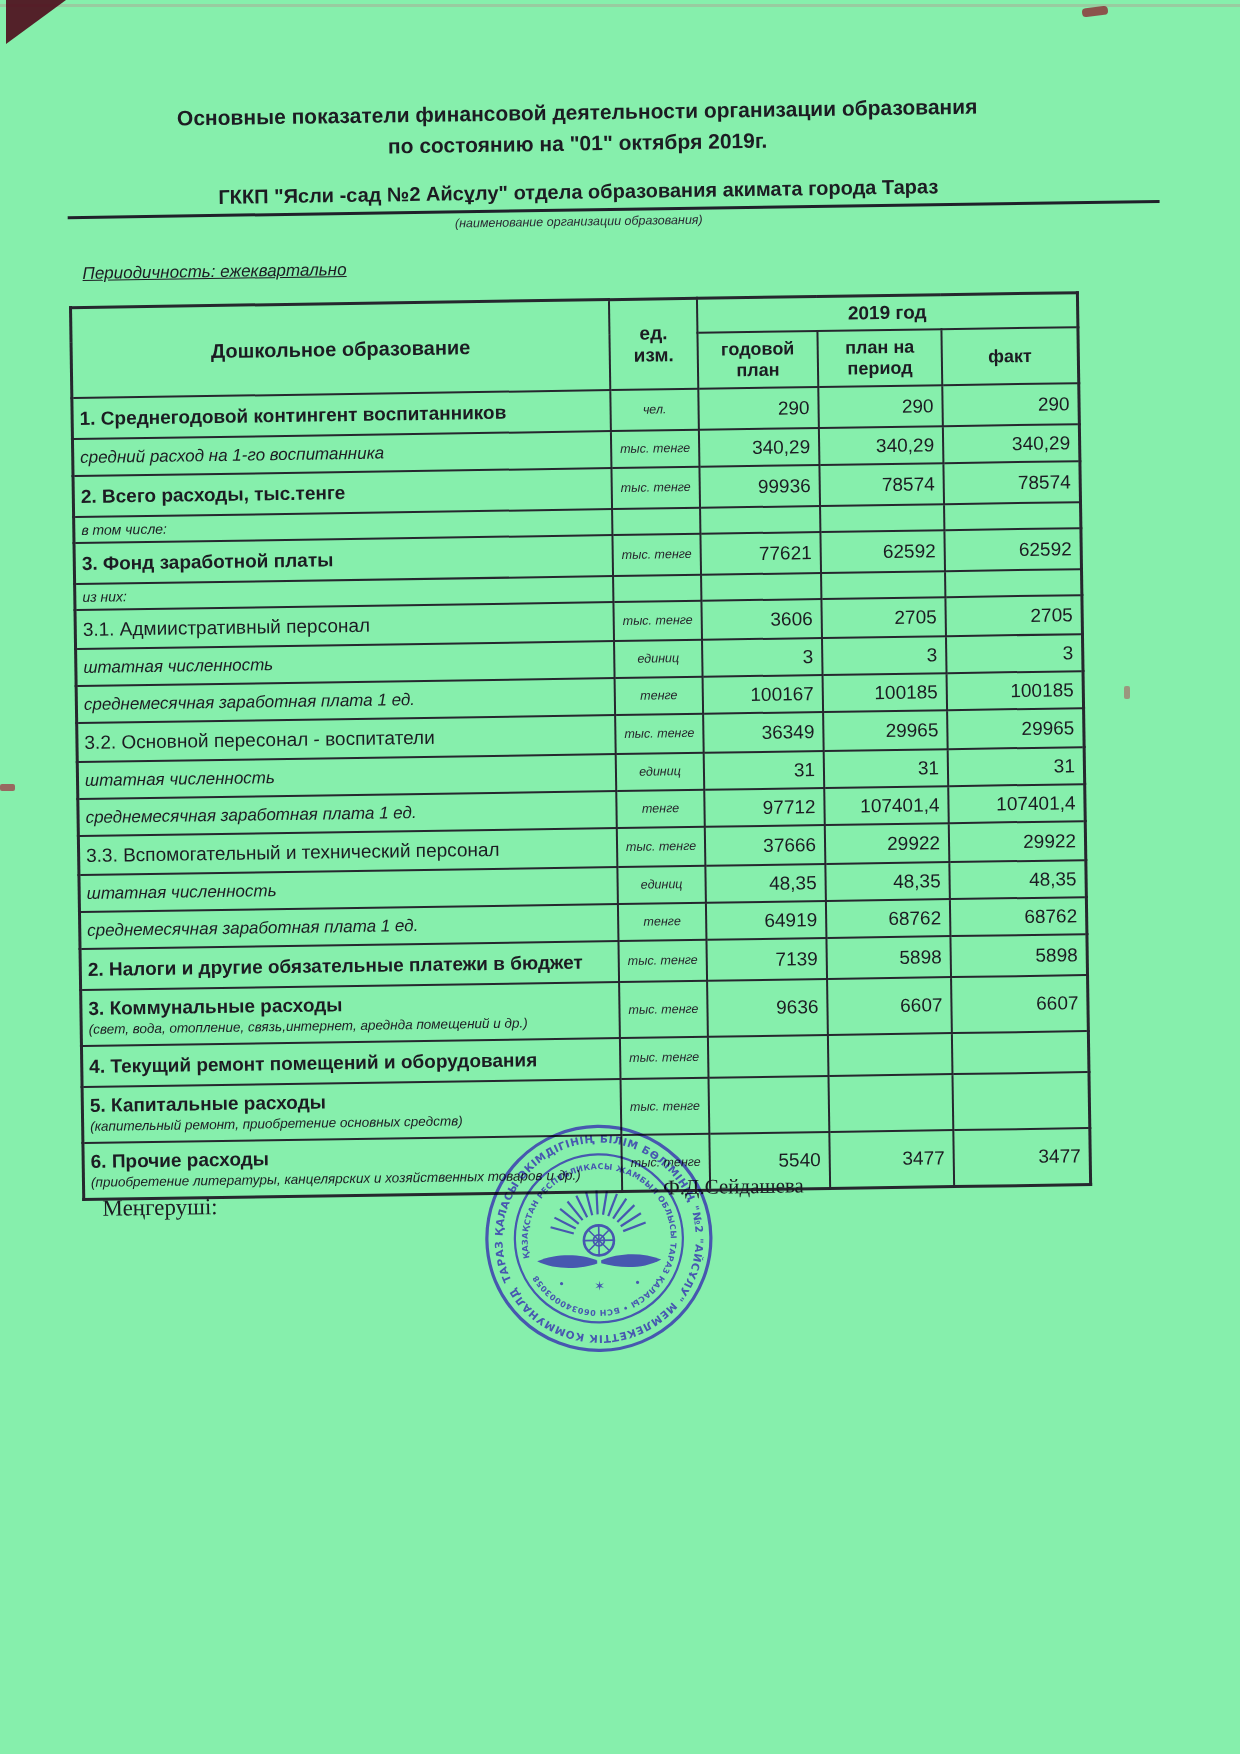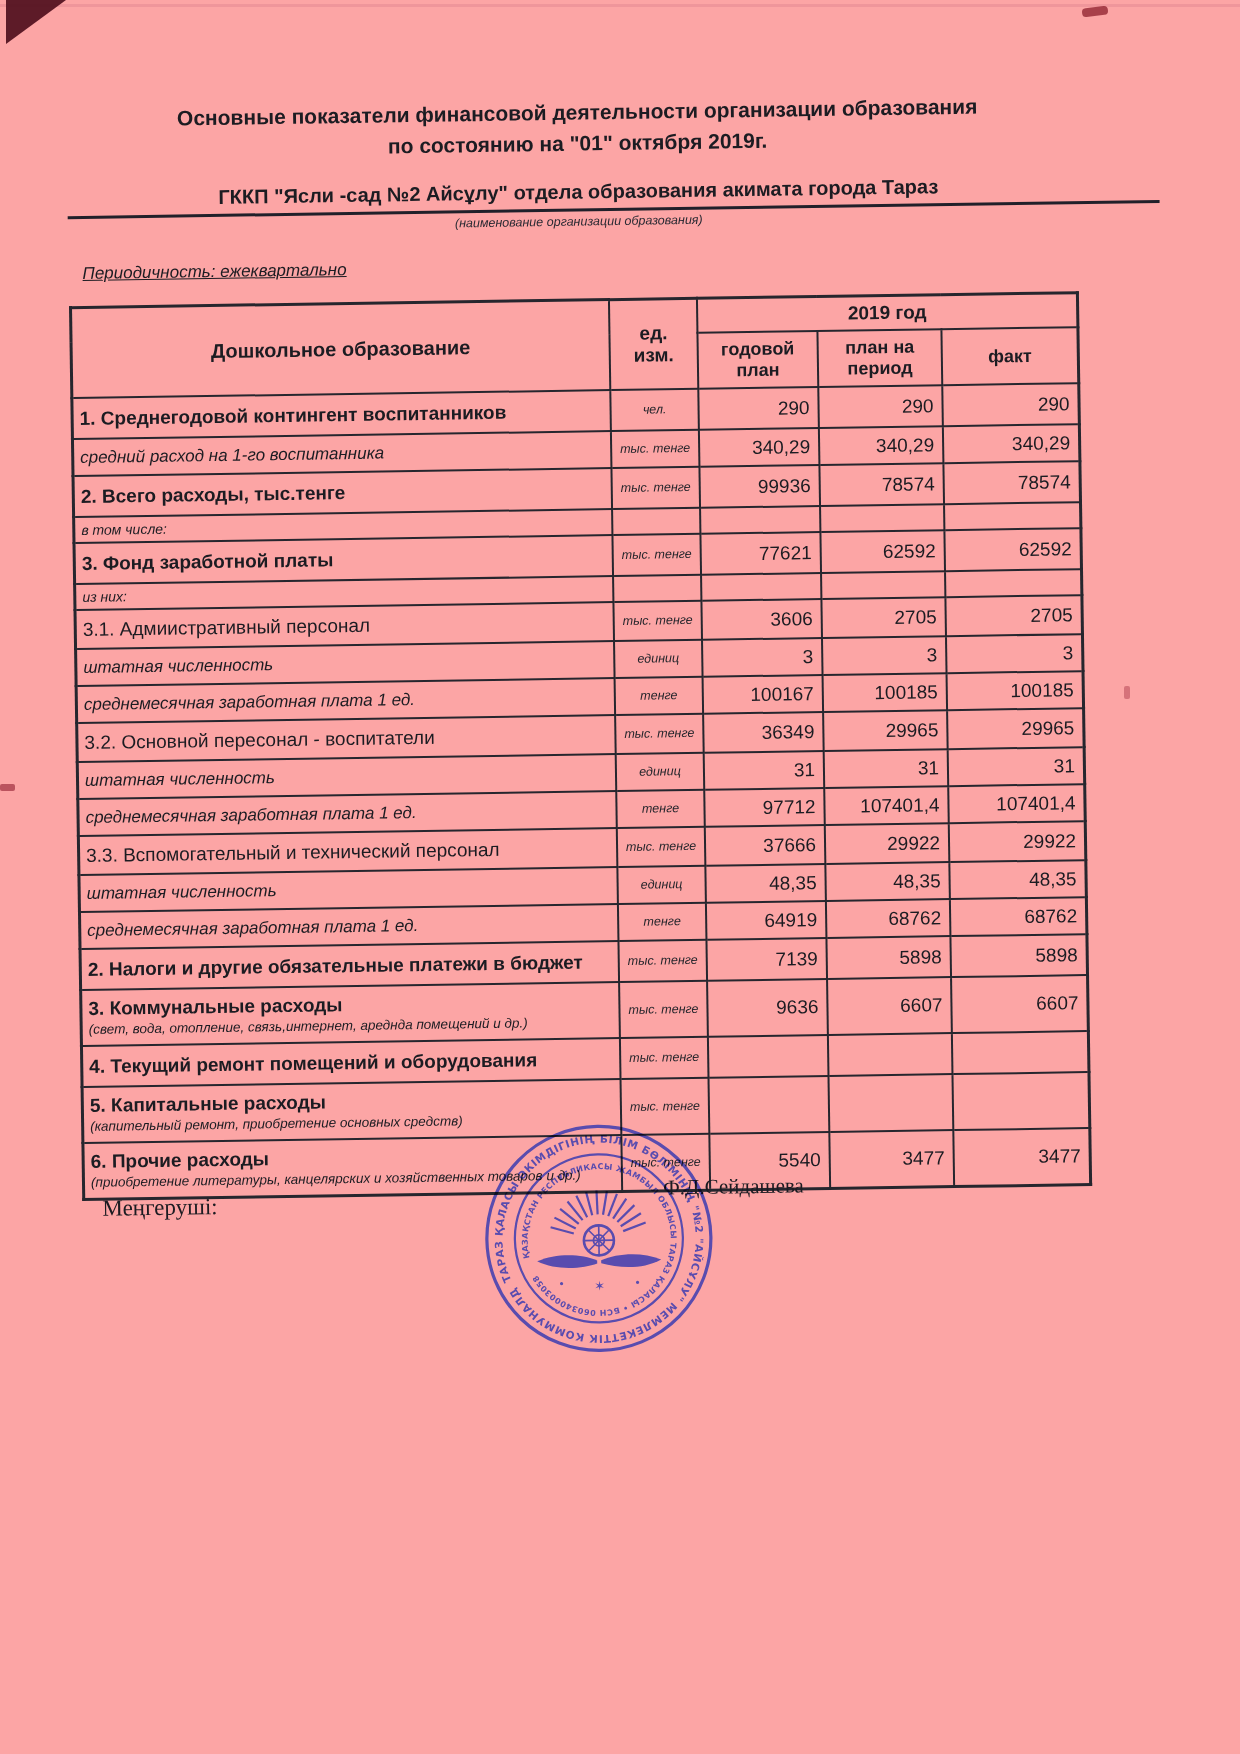--- a/index.html
+++ b/index.html
@@ -1,16 +1,16 @@
 <!DOCTYPE html>
 <html><head>
 <meta charset="utf-8">
 <style>
   html,body{margin:0;padding:0;background:#d8d8d4;}
-  .page{position:relative;width:1240px;height:1754px;background:#fca5a5;overflow:hidden;
+  .page{position:relative;width:1240px;height:1754px;background:#86efac;overflow:hidden;
         font-family:"Liberation Sans",sans-serif;color:#1c1c22;}
   .sheet{position:absolute;inset:0;transform:rotate(-0.85deg);transform-origin:620px 640px;}
 
   
   .edge-top{position:absolute;top:4px;left:0;width:1240px;height:3px;background:rgba(205,110,130,.28);}
   .corner-tl{position:absolute;top:0;left:6px;width:0;height:0;
              border-top:44px solid #4f0f1d;border-right:60px solid transparent;opacity:.92;}
   .spot-tr{position:absolute;top:7px;left:1082px;width:26px;height:9px;background:#8c1f2c;
            border-radius:4px;transform:rotate(-7deg);opacity:.75;}
   .dash-left{position:absolute;top:784px;left:0;width:15px;height:7px;background:#a03040;opacity:.7;border-radius:2px;}

